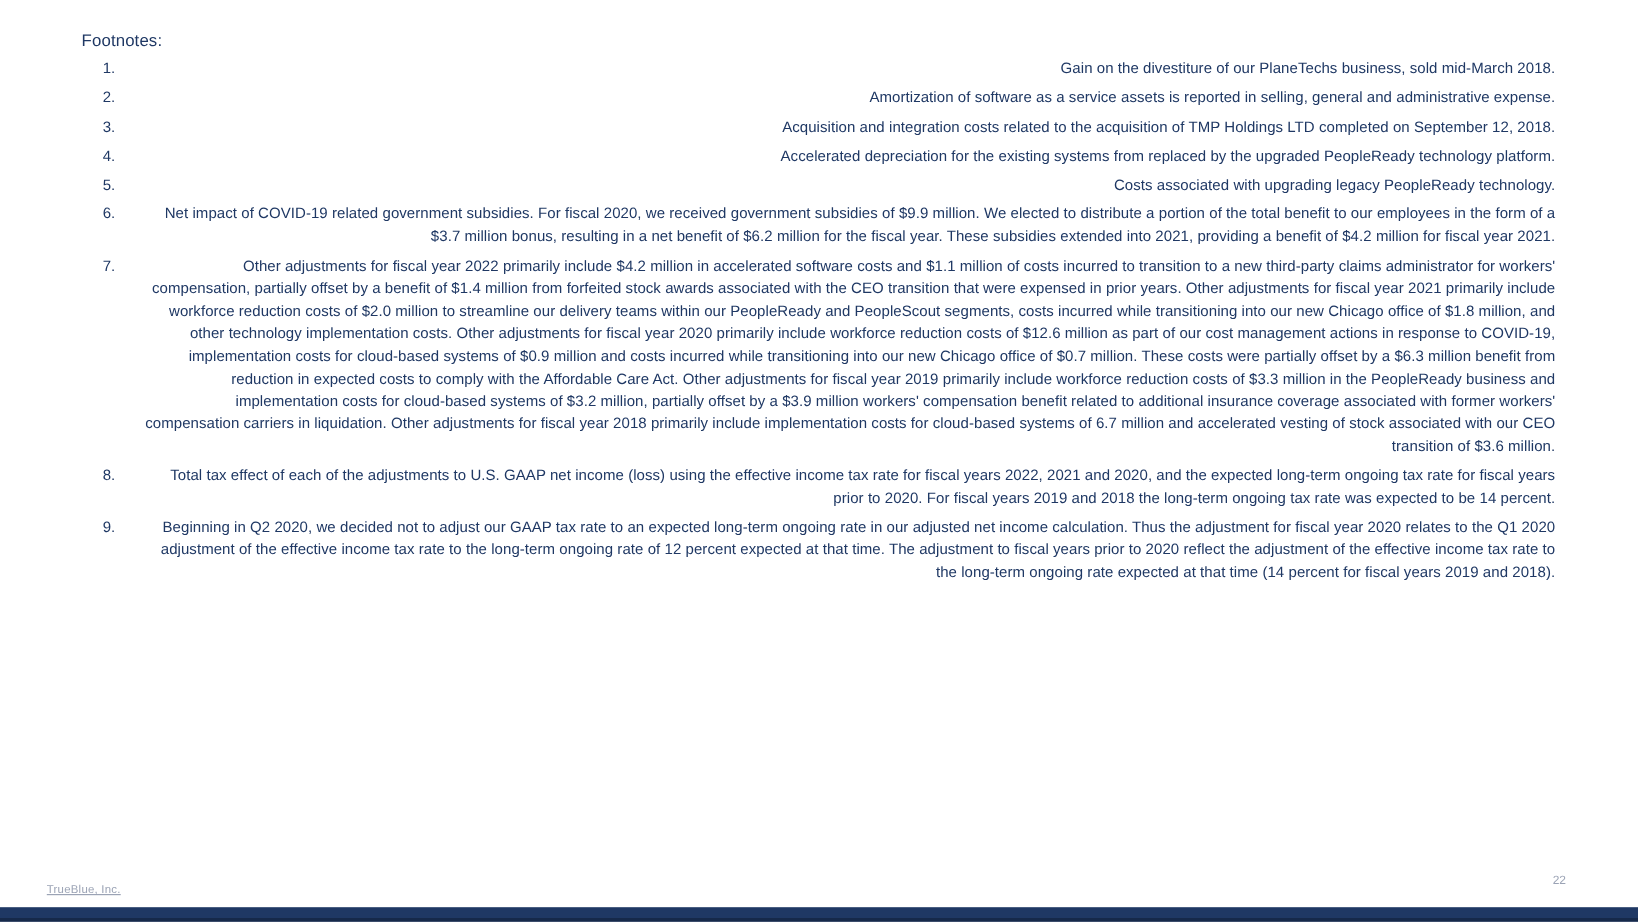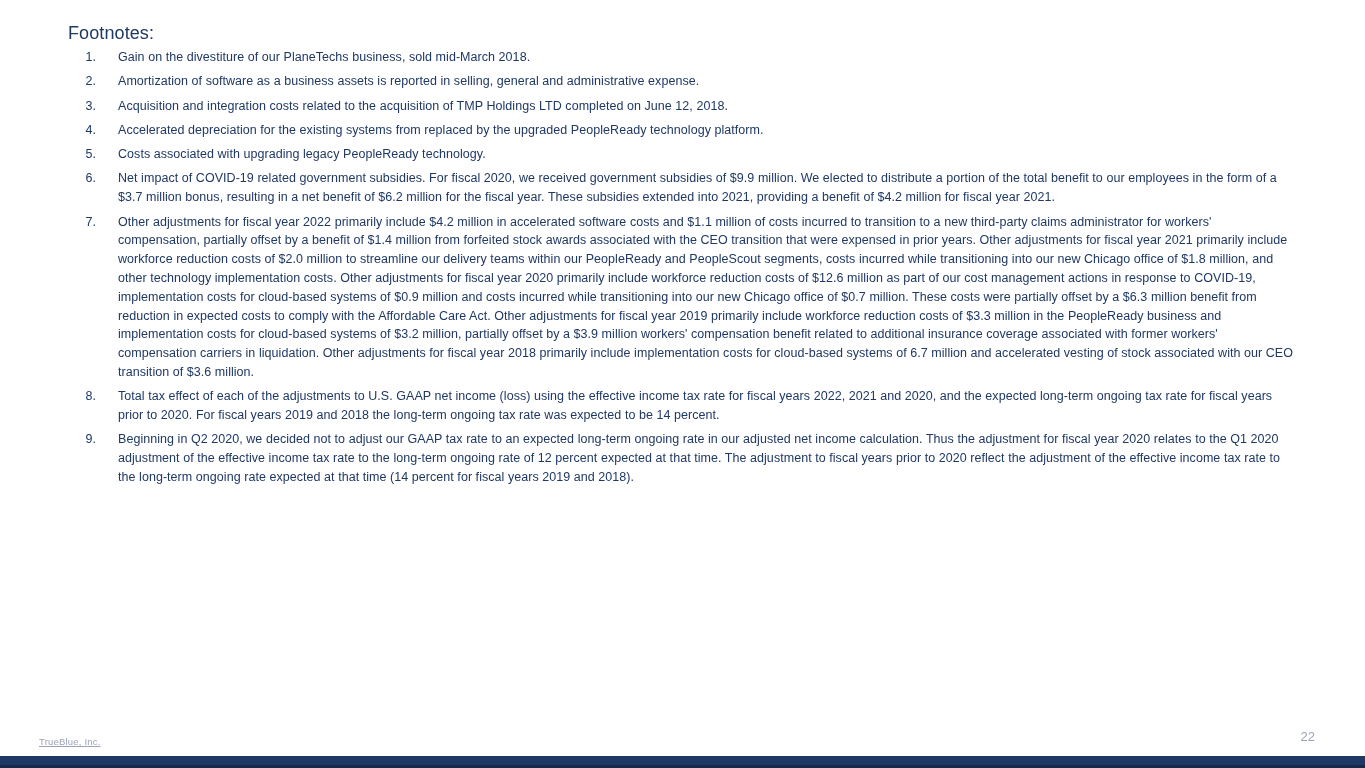--- a/index.html
+++ b/index.html
@@ -17,21 +17,21 @@
   }
   .slide {
     position: absolute;
     inset: 0;
     background: #ffffff;
   }
   .footnotes-heading {
     position: absolute;
     left: 68px;
     top: 25px;
-    font-size: 18px;
+    font-size: 14px;
     line-height: 16px;
     color: #1F3864;
     letter-spacing: 0.1px;
   }
   .footnote-list {
     position: absolute;
     left: 68px;
     top: 48px;
     width: 1228px;
   }
@@ -48,37 +48,37 @@
     box-sizing: content-box;
     font-size: 12.5px;
     line-height: 18.8px;
     color: #1F3864;
   }
   .footnote-text {
     flex: 1 1 auto;
     font-size: 12.5px;
     line-height: 18.8px;
     color: #1F3864;
-    text-align: left;
+    text-align: right;
     letter-spacing: 0.05px;
   }
   .footer-brand {
     position: absolute;
     left: 39px;
     top: 736px;
     font-size: 9.5px;
     color: #9BA3B5;
     letter-spacing: 0.2px;
     text-decoration: underline;
   }
   .page-number {
     position: absolute;
-    right: 50px;
+    right: 60px;
     top: 729px;
-    font-size: 13px;
+    font-size: 10px;
     color: #9BA3B5;
   }
   .bottom-bar {
     position: absolute;
     left: 0;
     right: 0;
     bottom: 0;
     height: 12px;
     background: #1F3864;
   }
@@ -100,26 +100,26 @@
 
   <div class="footnote-list">
 
     <div class="footnote-item">
       <div class="footnote-num">1.</div>
       <div class="footnote-text">Gain on the divestiture of our PlaneTechs business, sold mid-March 2018.</div>
     </div>
 
     <div class="footnote-item">
       <div class="footnote-num">2.</div>
-      <div class="footnote-text">Amortization of software as a business assets is reported in selling, general and administrative expense.</div>
+      <div class="footnote-text">Amortization of software as a service assets is reported in selling, general and administrative expense.</div>
     </div>
 
     <div class="footnote-item">
       <div class="footnote-num">3.</div>
-      <div class="footnote-text">Acquisition and integration costs related to the acquisition of TMP Holdings LTD completed on June 12, 2018.</div>
+      <div class="footnote-text">Acquisition and integration costs related to the acquisition of TMP Holdings LTD completed on September 12, 2018.</div>
     </div>
 
     <div class="footnote-item">
       <div class="footnote-num">4.</div>
       <div class="footnote-text">Accelerated depreciation for the existing systems from replaced by the upgraded PeopleReady technology platform.</div>
     </div>
 
     <div class="footnote-item">
       <div class="footnote-num">5.</div>
       <div class="footnote-text">Costs associated with upgrading legacy PeopleReady technology.</div>

